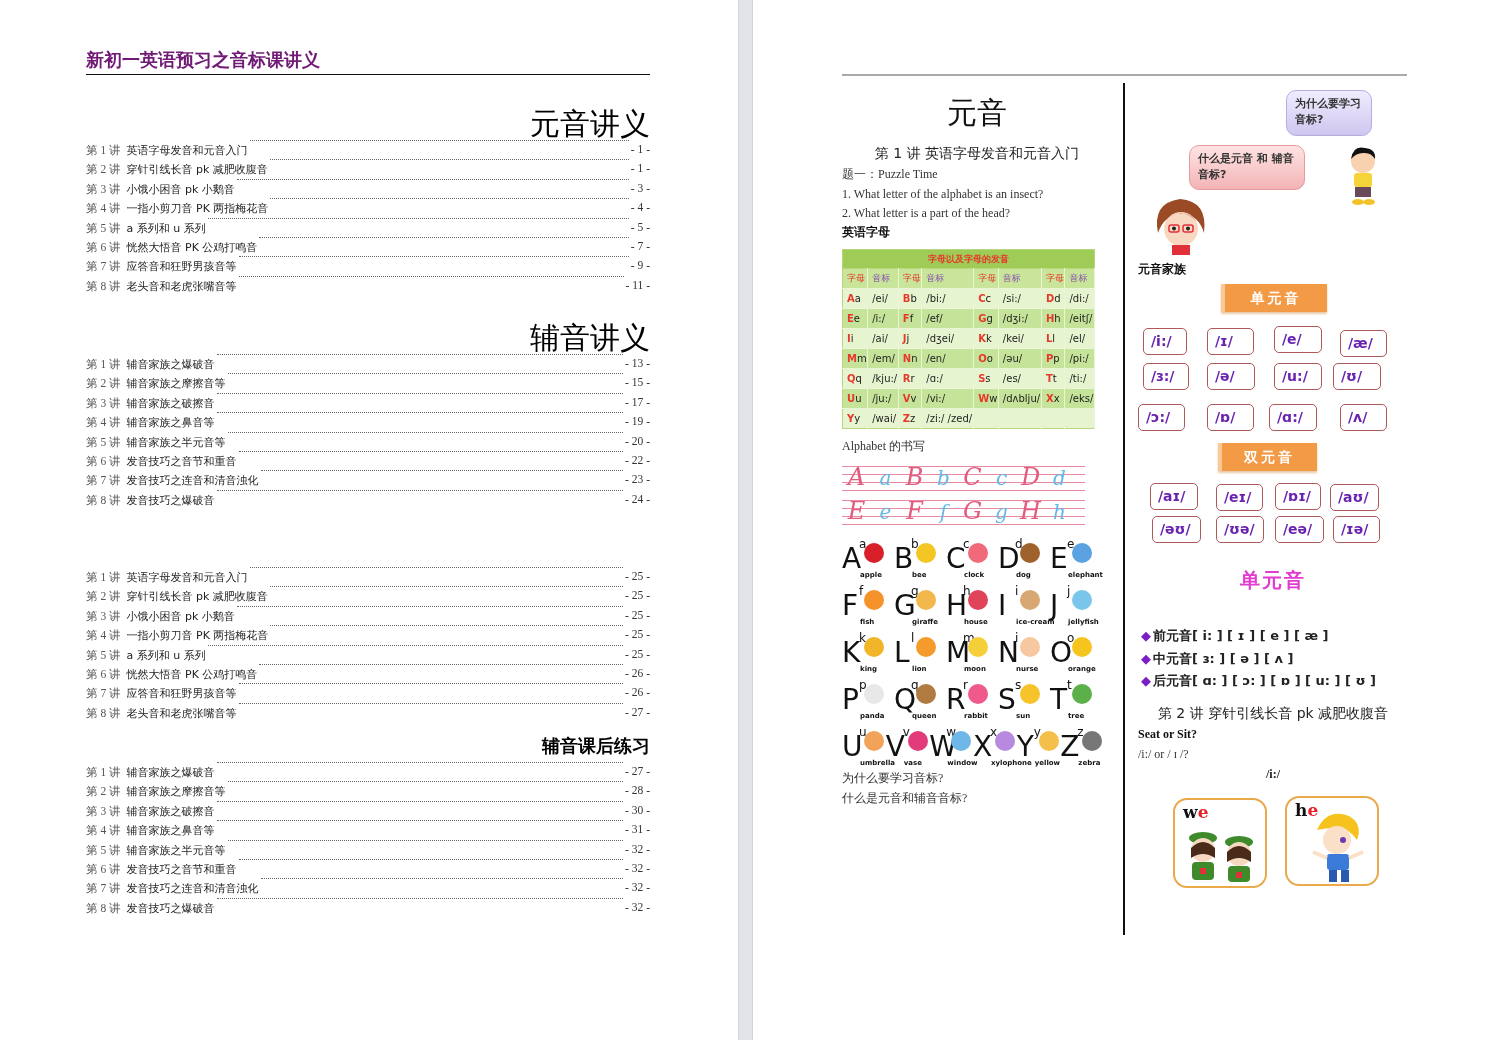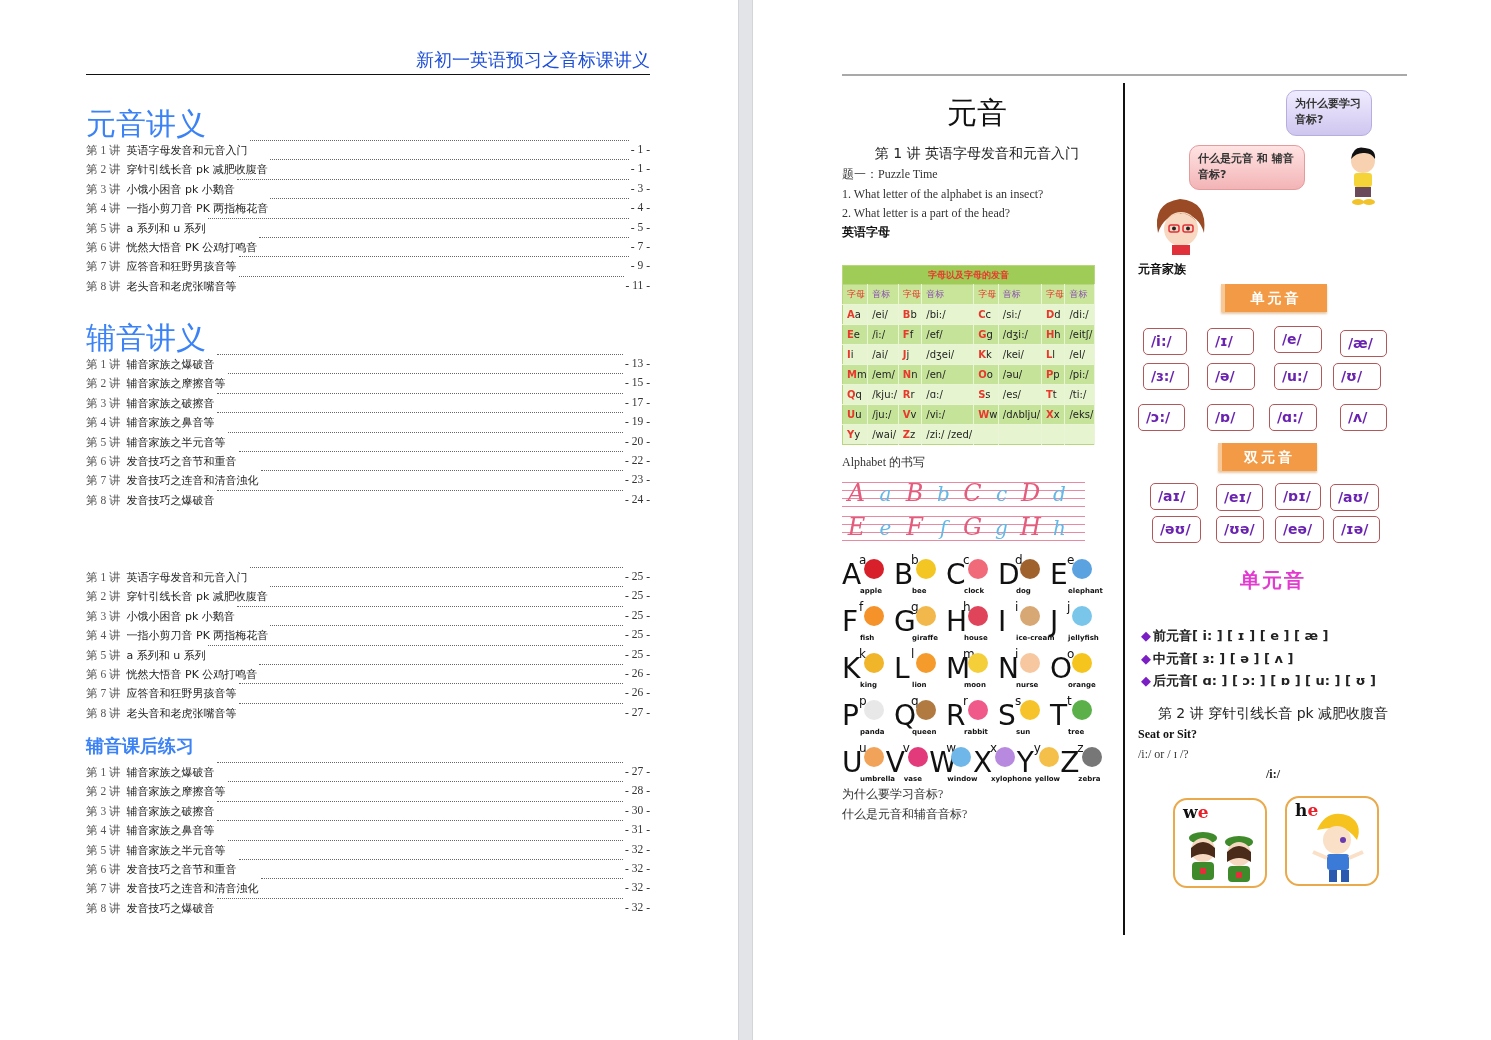--- a/index.html
+++ b/index.html
@@ -5,45 +5,45 @@
   * { box-sizing: border-box; margin: 0; padding: 0; }
   html, body { width: 1491px; height: 1040px; overflow: hidden; background: #ffffff; }
   body { position: relative; font-family: "Liberation Serif", "DejaVu Serif", serif; color: #222; }
 
   .page { position: absolute; top: 0; height: 1040px; background: #fff; }
   .page-left { left: 0; width: 738px; }
   .page-gap { position: absolute; left: 738px; top: 0; width: 15px; height: 1040px; background: #e3e4e8; border-left: 1px solid #d4d5da; border-right: 1px solid #d4d5da; }
   .page-right { left: 753px; width: 738px; }
 
   
-  .doc-title { position: absolute; left: 86px; top: 48px; width: 564px; text-align: right; font-family: "DejaVu Sans", sans-serif; font-weight: normal; font-size: 18px; color: #1d4ed8; }
+  .doc-title { position: absolute; left: 86px; top: 48px; width: 564px; text-align: left; font-family: "DejaVu Sans", sans-serif; font-weight: bold; font-size: 18px; color: #701a75; }
   .doc-rule { position: absolute; left: 86px; top: 74px; width: 564px; height: 1px; background: #111; }
 
-  .toc-heading { position: absolute; left: 86px; width: 564px; text-align: left; font-family: "DejaVu Sans", sans-serif; color: #3b82f6; }
+  .toc-heading { position: absolute; left: 86px; width: 564px; text-align: right; font-family: "DejaVu Sans", sans-serif; color: #000000; }
   .toc-heading.big { font-size: 30px; }
   .toc-heading.mid { font-size: 18px; font-weight: bold; }
 
   .toc-list { position: absolute; left: 86px; width: 564px; }
   .toc-row { display: flex; align-items: flex-start; height: 19.4px; font-size: 11.5px; color: #333; white-space: nowrap; }
   .toc-row .num { font-family: "Liberation Serif", serif; color: #555; margin-right: 6px; }
   .toc-row .title { font-family: "DejaVu Sans", sans-serif; font-size: 11px; color: #222; }
   .toc-row .dots { flex: 1; border-bottom: 1px dotted #666; margin: 0 2px; transform: translateY(-3px); }
   .toc-row .pg { font-family: "Liberation Serif", serif; color: #333; }
 
   
   .r-rule { position: absolute; left: 89px; top: 74px; width: 565px; height: 2px; background: #a9a9a9; }
   .col-divider { position: absolute; left: 370px; top: 83px; width: 2px; height: 852px; background: #111; }
 
   .r-col1 { position: absolute; left: 89px; top: 83px; width: 270px; }
   .vowel-title { text-align: center; font-family: "DejaVu Sans", sans-serif; font-size: 30px; color: #111; margin-top: 10px; height: 40px; }
   .lesson-title { text-align: center; font-family: "DejaVu Sans", sans-serif; font-size: 14px; color: #222; margin-top: 12px; }
   .r-line { font-size: 12px; color: #333; line-height: 19.5px; white-space: nowrap; }
   .r-bold { font-family: "DejaVu Sans", sans-serif; font-weight: bold; font-size: 12px; color: #111; }
 
-  .letter-table { margin-top: 24px; width: 253px; border-collapse: collapse; font-family: "DejaVu Sans", sans-serif; font-size: 10px; background: #1d4ed8; border: 1px solid #b7d67e; }
+  .letter-table { margin-top: 8px; width: 253px; border-collapse: collapse; font-family: "DejaVu Sans", sans-serif; font-size: 10px; background: #1d4ed8; border: 1px solid #b7d67e; }
   .letter-table caption { background: #9fcc57; color: #e8382c; font-size: 9px; font-weight: bold; height: 19px; line-height: 19px; caption-side: top; border: 1px solid #b7d67e; border-bottom: none; }
   .letter-table th { height: 20px; font-weight: normal; text-align: left; padding-left: 4px; font-size: 9px; background: #c9e59a; border-right: 1px solid #eaf5d8; }
   .letter-table th.zm { color: #e8382c; }
   .letter-table th.yb { color: #8a4fb0; }
   .letter-table td { height: 20px; padding-left: 4px; color: #222; border-right: 1px solid #eaf5d8; border-top: 1px solid #eaf5d8; white-space: nowrap; }
   .letter-table tr:nth-child(even) td { background: #c6e39a; }
   .letter-table tr:nth-child(odd) td { background: #e6f4cf; }
   .letter-table td.l b { color: #e8382c; font-weight: bold; }
 
   .handwriting { margin-top: 6px; width: 243px; }

